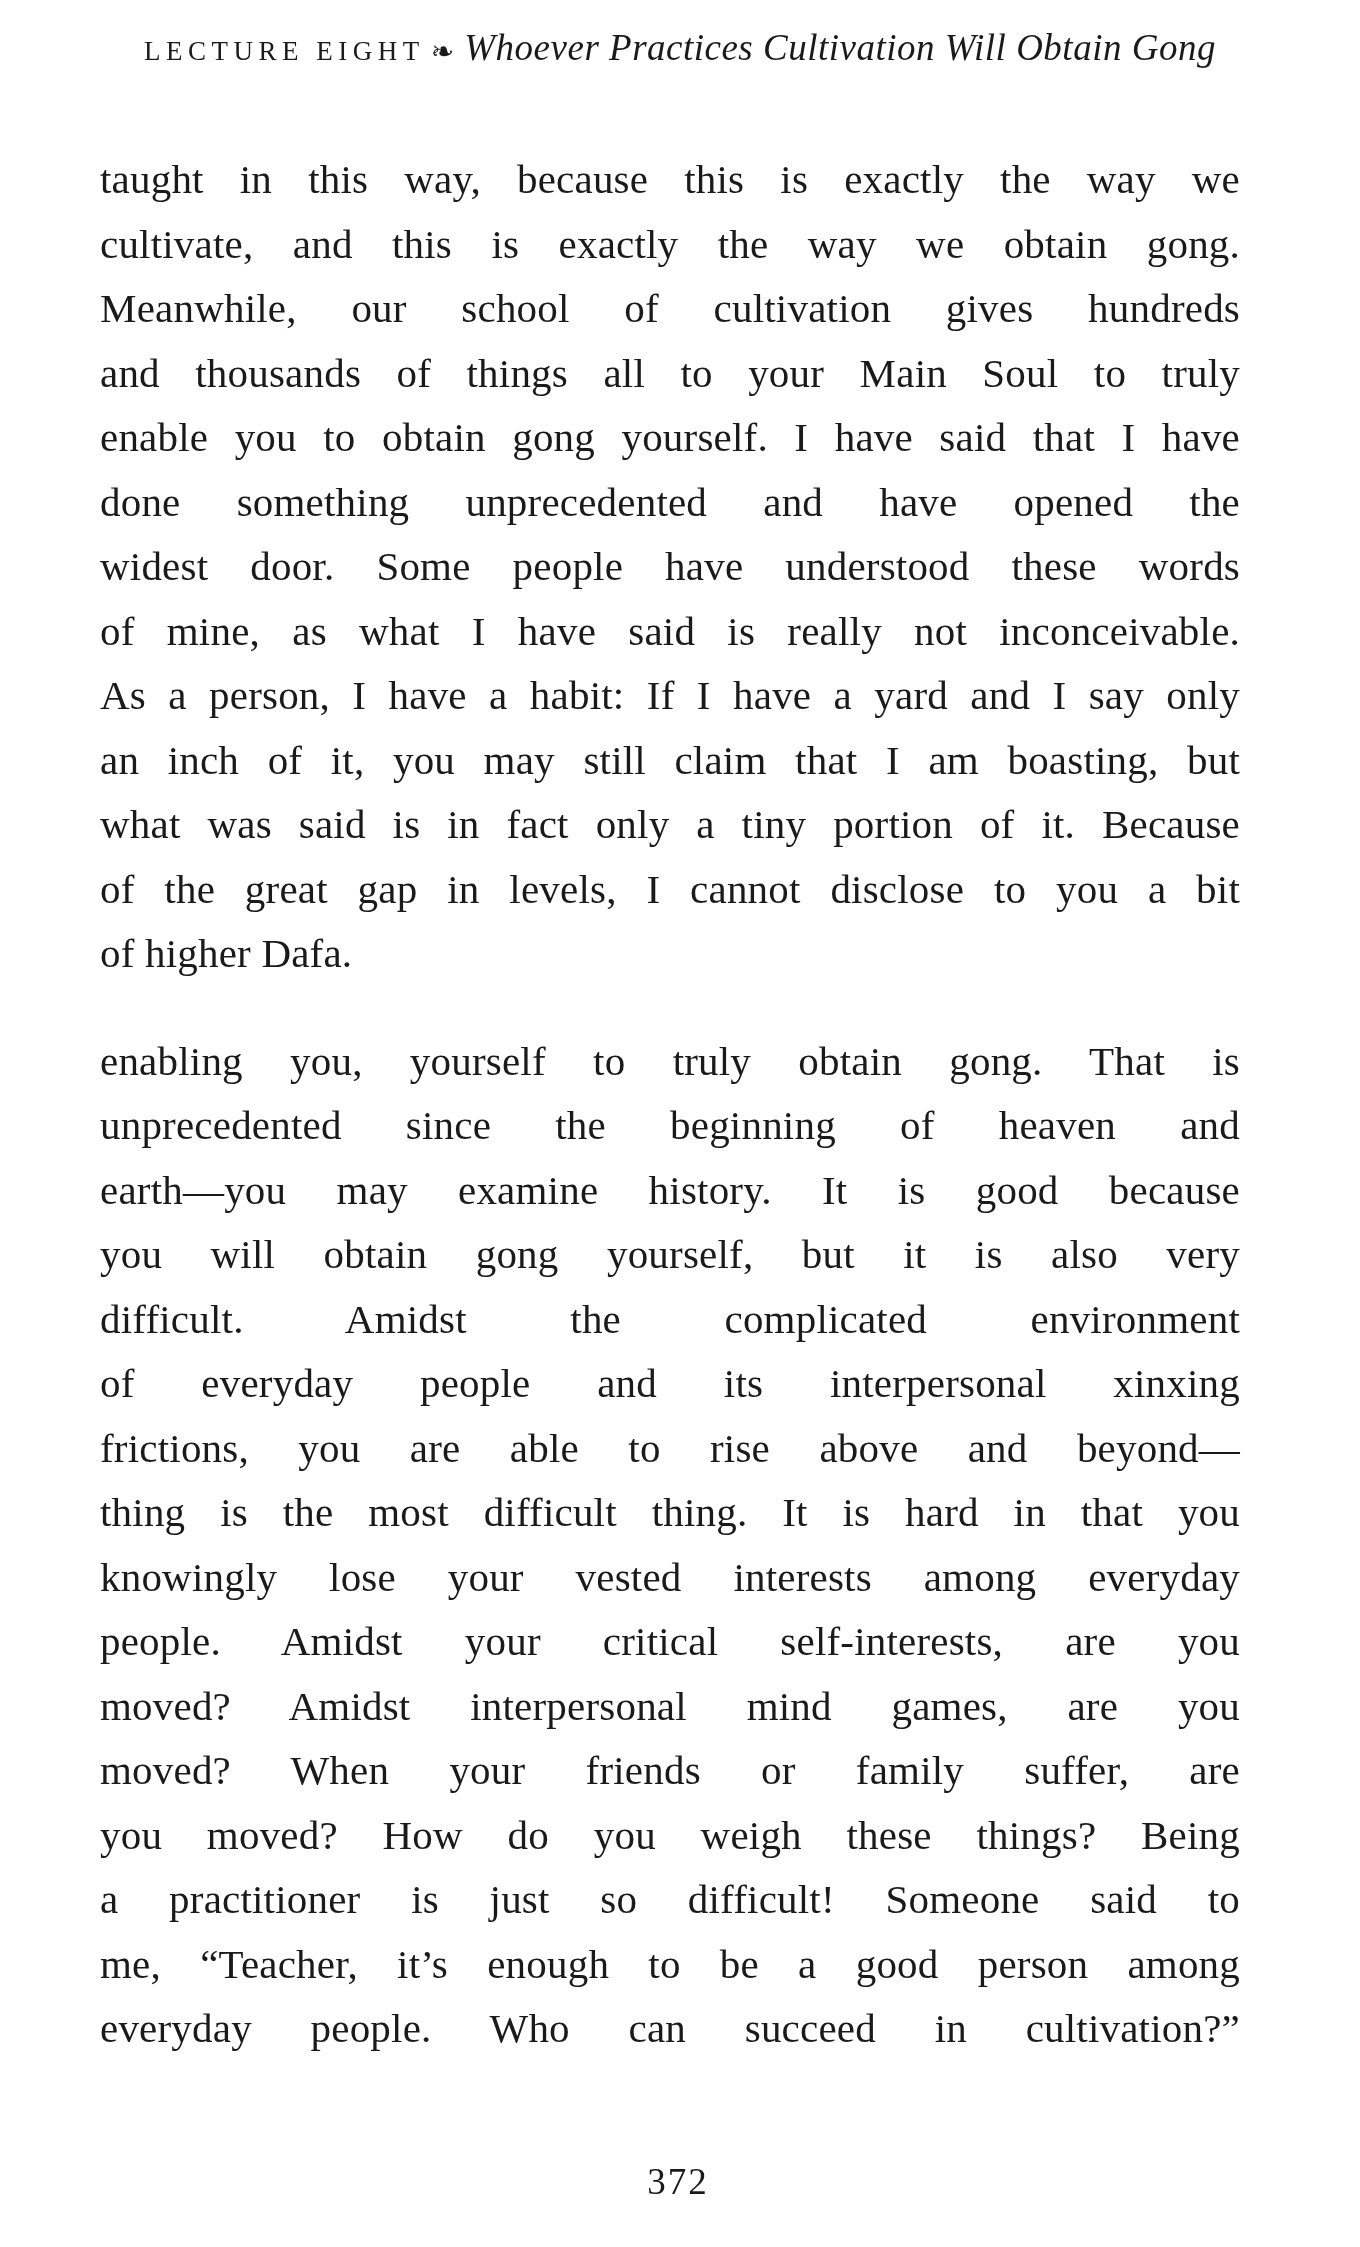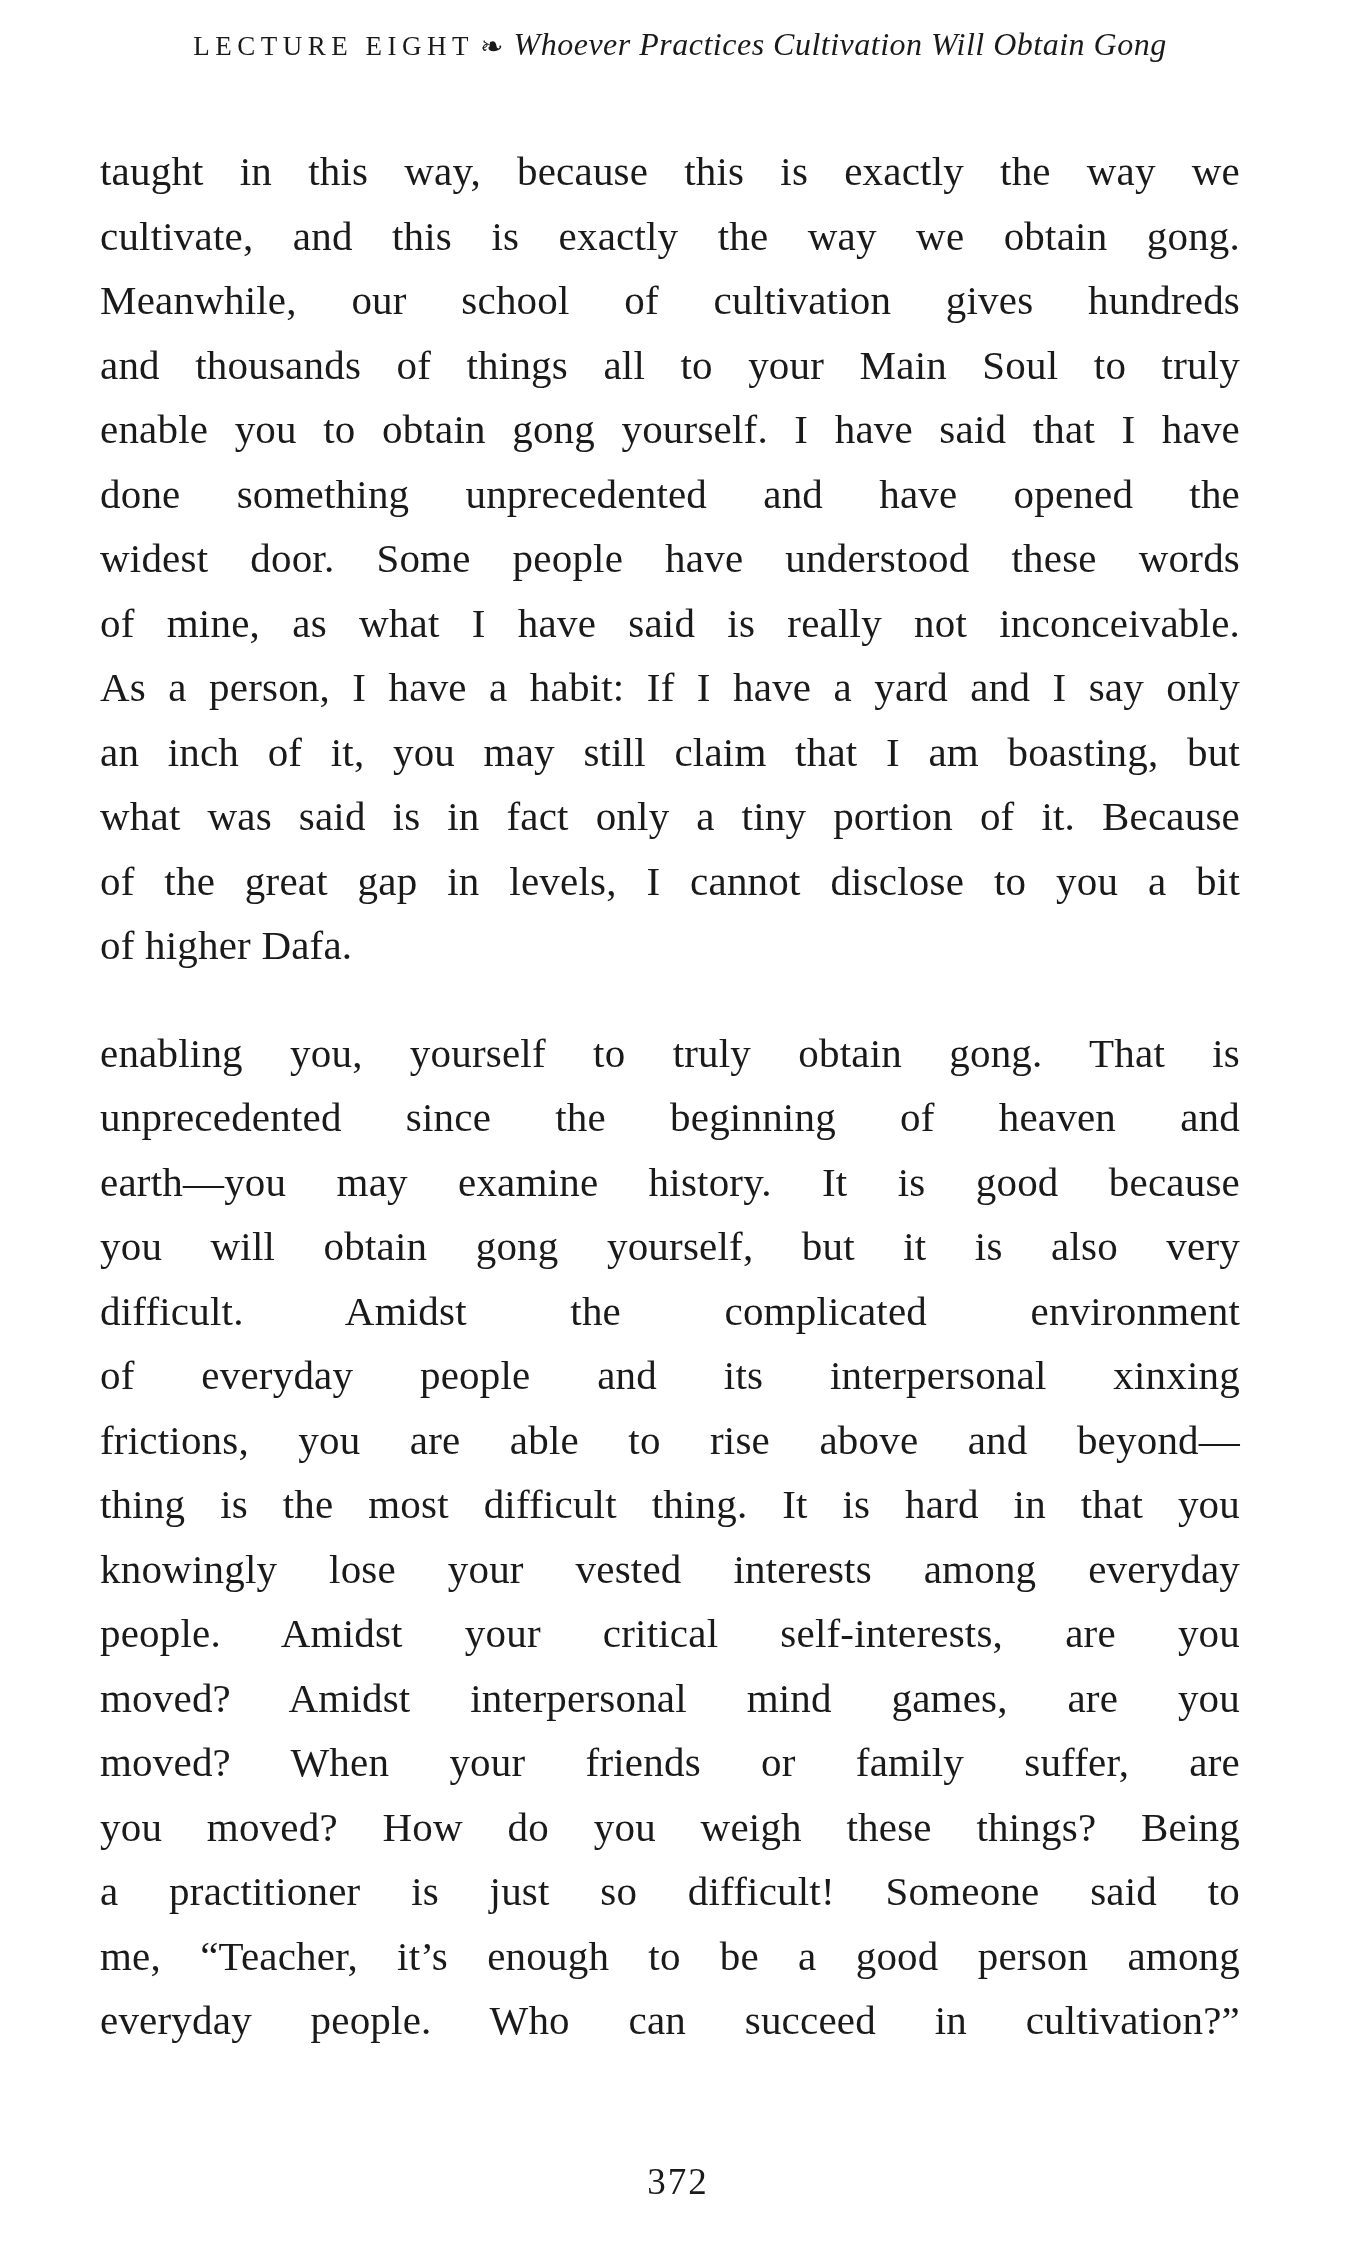--- a/index.html
+++ b/index.html
@@ -31,28 +31,28 @@
     text-transform: uppercase;
   }
   #header .ornament {
     font-size: 28px;
     padding: 0 10px 0 6px;
     position: relative;
     top: 1px;
   }
   #header .title {
     font-style: italic;
-    font-size: 32px;
+    font-size: 37px;
     letter-spacing: 0.5px;
   }
   
   #body-col {
     position: absolute;
     left: 100px;
-    top: 139px;
+    top: 147px;
     width: 1140px;
   }
   .paragraph { margin: 0; }
   .paragraph.spaced { margin-top: 43px; }
   .line {
     font-size: 41px;
     line-height: 64.5px;
     text-align: justify;
     text-align-last: justify;
     letter-spacing: 0.2px;

